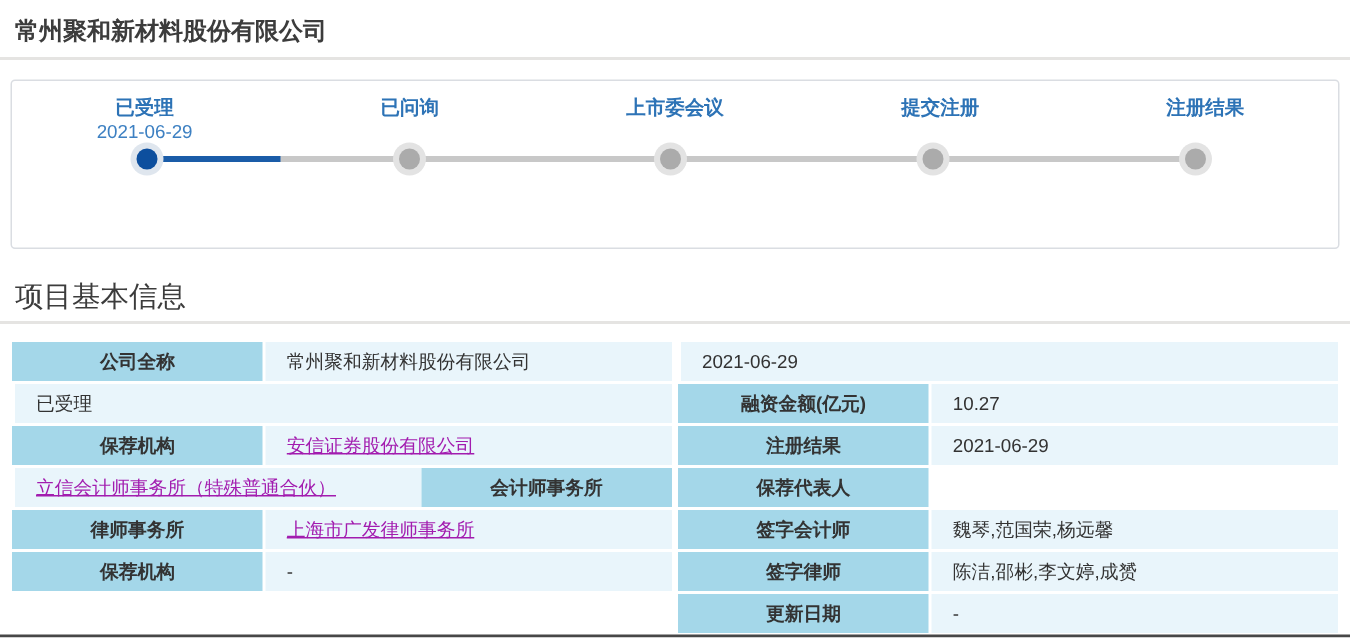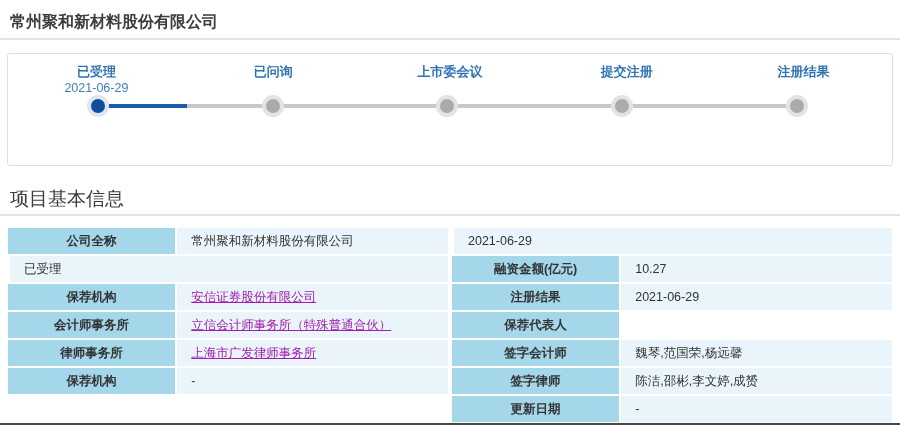--- a/index.html
+++ b/index.html
@@ -120,24 +120,24 @@
     <div class="row">
       <div class="cell value">已受理</div>
     </div>
     <div class="row">
       <div class="cell label">保荐机构</div>
       <div class="cell value">
           <a>安信证券股份有限公司</a>
         </div>
     </div>
     <div class="row">
-      <div class="cell label">会计师事务所</div>
       <div class="cell value">
           <a>立信会计师事务所（特殊普通合伙）</a>
         </div>
+      <div class="cell label">会计师事务所</div>
     </div>
     <div class="row">
       <div class="cell label">律师事务所</div>
       <div class="cell value">
           <a>上海市广发律师事务所</a>
         </div>
     </div>
     <div class="row">
       <div class="cell label">保荐机构</div>
       <div class="cell value">-</div>

